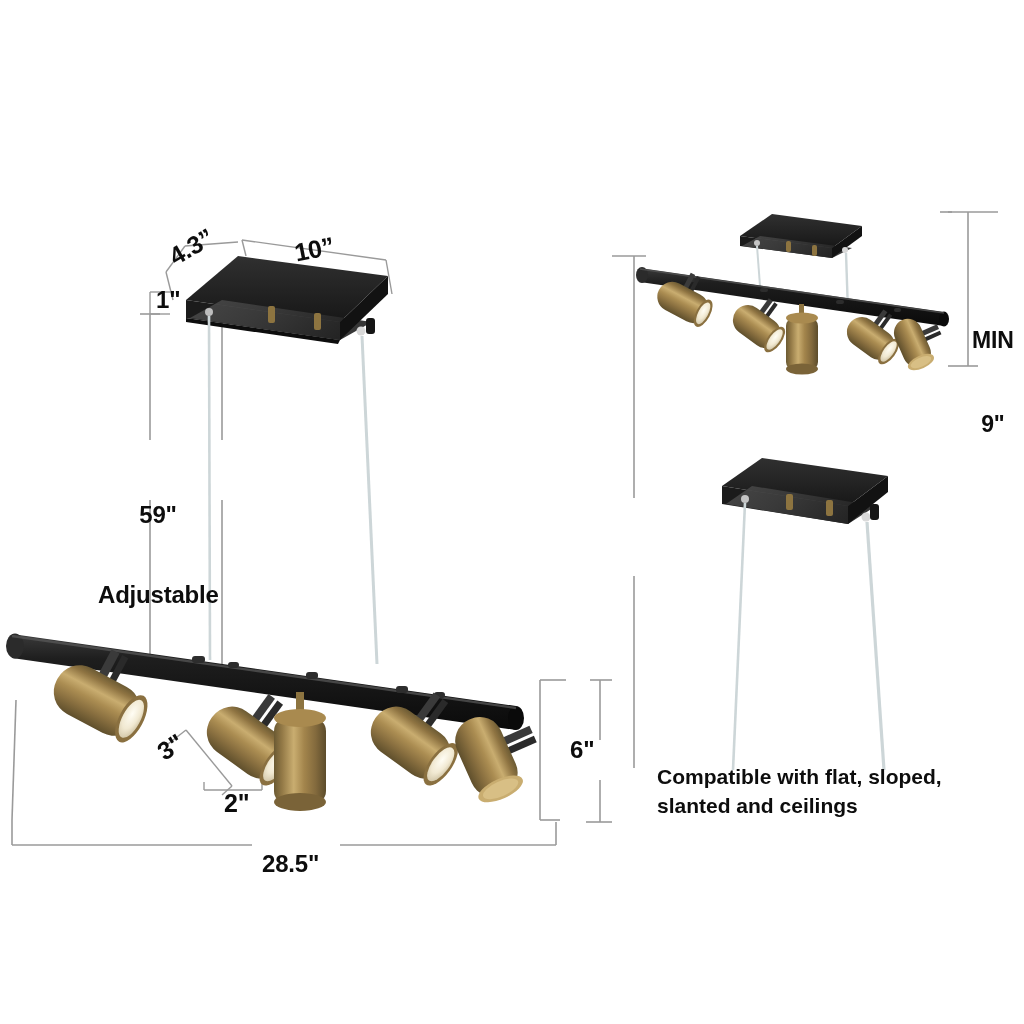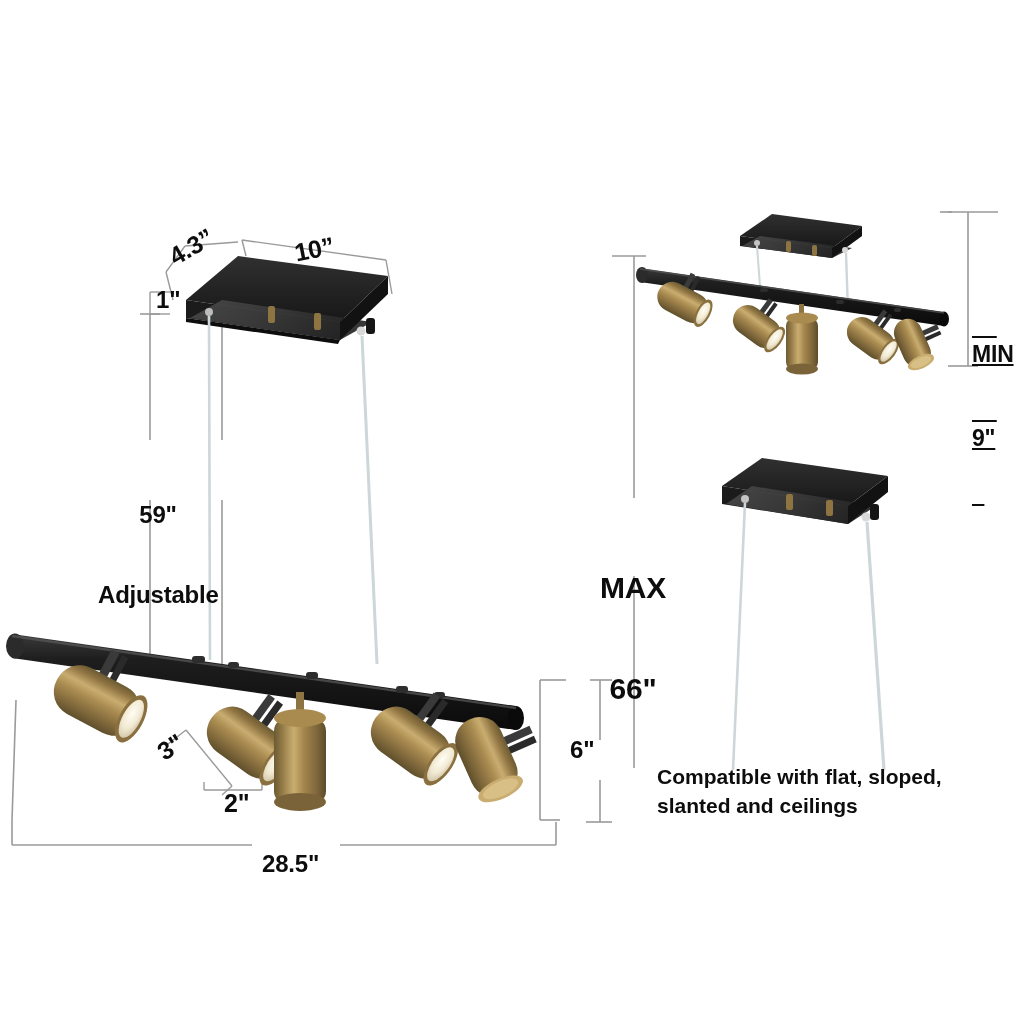--- a/index.html
+++ b/index.html
@@ -70,25 +70,24 @@
     left: 570px; top: 737px;
     font-size: 24px;
   }
   .lbl-max {
     left: 583px; top: 504px;
     font-size: 30px;
     text-align: center;
     width: 100px;
   }
   .lbl-min {
-    left: 972px; top: 284px;
+    left: 972px; top: 270px;
     font-size: 23px;
-    text-align: left;
+    text-align: center;
     line-height: 1.22;
-    text-decoration: underline;
   }
   .note {
     position: absolute;
     left: 657px; top: 763px;
     width: 330px;
     font-family: "Liberation Sans", sans-serif;
     font-weight: bold;
     font-size: 21px;
     line-height: 1.36;
     color: #0d0d0d;
@@ -352,24 +351,20 @@
   </div>
 
   <div class="dim-label lbl-3">3"</div>
 
   <div class="dim-label lbl-2">2"</div>
 
   <div class="dim-label lbl-285">28.5"</div>
 
   <div class="dim-label lbl-6">6"</div>
 
-  <div class="dim-label lbl-max">
-    <div>MAX</div>
-    <div>66"</div>
-  </div>
 
   <div class="dim-label lbl-min">
     <div>MIN</div>
     <div>9"</div>
   </div>
 
   <div class="note">Compatible with flat, sloped,
 slanted and  ceilings</div>
 
 </div>

